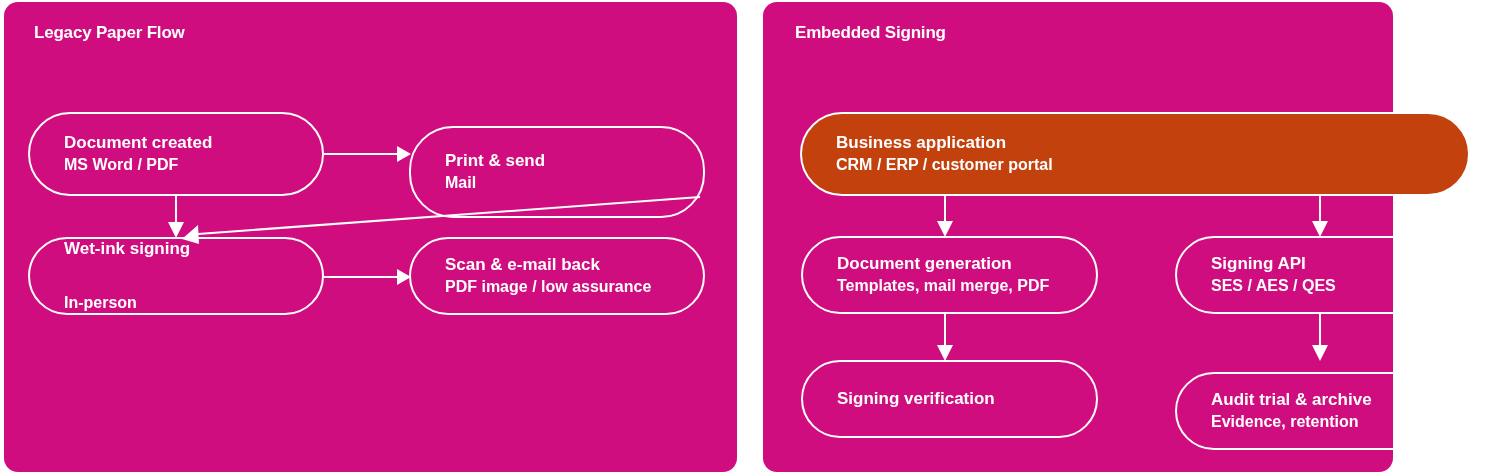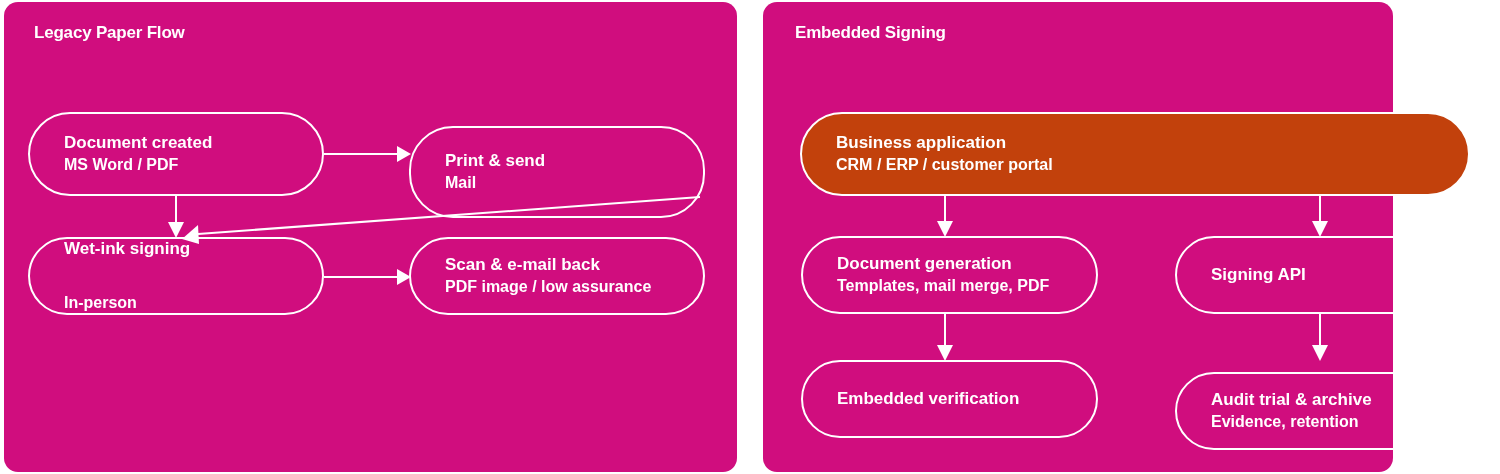--- a/index.html
+++ b/index.html
@@ -115,24 +115,25 @@
     <div class="node-sub">CRM / ERP / customer portal</div>
   </div>
 
   <div class="node" id="n-doc-gen">
     <div class="node-title">Document generation</div>
     <div class="node-sub">Templates, mail merge, PDF</div>
   </div>
 
   <div class="node" id="n-signing-api">
     <div class="node-title">Signing API</div>
+    <div class="node-sub">SES / AES / QES</div>
   </div>
 
   <div class="node" id="n-identity">
-    <div class="node-title">Embedded verification</div>
+    <div class="node-title">Signing verification</div>
 
   </div>
 
   <div class="node" id="n-audit">
     <div class="node-title">Audit trial &amp; archive</div>
     <div class="node-sub">Evidence, retention</div>
   </div>
 
   <svg id="arrows" viewBox="0 0 1500 474">
     <g stroke="#ffffff" stroke-width="2" fill="#ffffff">

